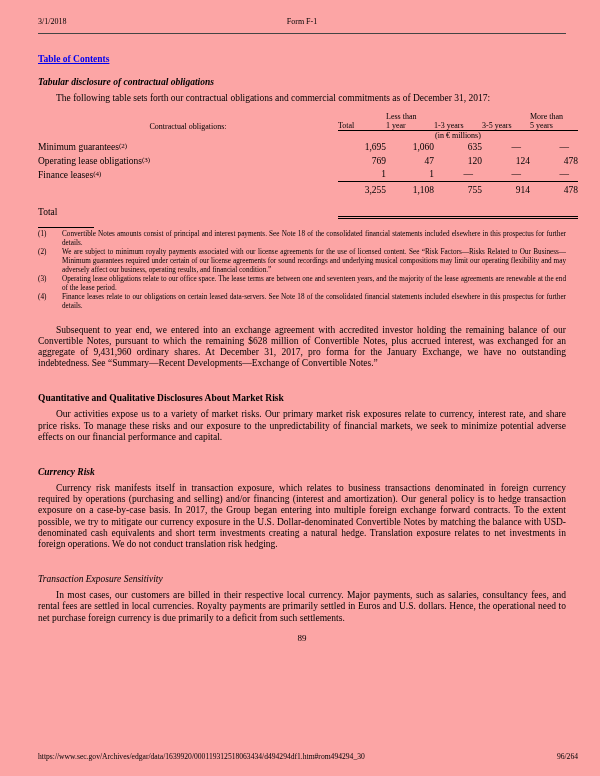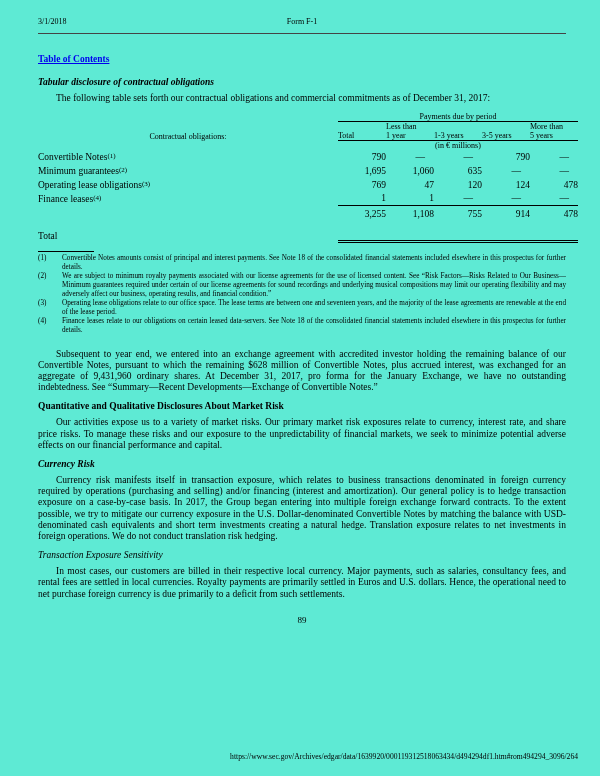--- a/index.html
+++ b/index.html
@@ -1,21 +1,21 @@
 <!DOCTYPE html>
 <html><head>
 <meta charset="utf-8">
 <style>
   * { margin: 0; padding: 0; box-sizing: border-box; }
   html, body { background: #fff; }
   body { font-family: "Liberation Serif", "DejaVu Serif", serif; color: #000; }
   .page {
     position: relative;
     width: 600px; height: 776px;
-    background: #5eead4;
+    background: #fca5a5;
     overflow: hidden;
   }
   .content { padding: 17px 34px 0 38px; }
 
   
   .print-header {
     display: grid;
     grid-template-columns: 1fr 1fr 1fr;
     font-size: 8px; line-height: 9px;
   }
@@ -75,29 +75,29 @@
   tr.total .seg { margin-top: 2px; }
 
   
   .fn-rule { width: 56px; border-top: 1px solid #000; margin-top: 8px; }
   .footnotes { margin-top: 2px; }
   .fn-row { display: flex; font-size: 7.2px; line-height: 8.6px; margin-top: 1px; }
   .fn-marker { width: 24px; flex: 0 0 24px; }
   .fn-text { flex: 1; text-align: justify; }
 
   .para-after-fn { margin-top: 14px; }
-  .gap-lg { margin-top: 8px; }
-
-  .page-number { text-align: center; font-size: 9px; margin-top: 15px; }
+  .gap-lg { margin-top: 24px; }
+
+  .page-number { text-align: center; font-size: 9px; margin-top: 9px; }
 
   
   .print-footer {
     position: absolute;
     left: 38px; right: 22px; bottom: 15px;
-    display: flex; justify-content: flex-end;
+    display: flex; justify-content: space-between;
     font-size: 7.6px;
   }
 </style>
 </head>
 <body>
 
 <div class="page">
   <div class="content">
 
     <div class="print-header">
@@ -115,57 +115,35 @@
     <table class="obl">
       <colgroup>
         <col class="c-label">
           <col class="c-num">
           <col class="c-num">
           <col class="c-num">
           <col class="c-num">
           <col class="c-num">
       </colgroup>
       <tbody>
-          <tr>
-        <td></td>
-        <th class="grp-head" colspan="5">Payments due by period</th>
-      </tr>
       <tr>
         <th class="row-label-head">Contractual obligations:</th>
         <th class="col-head">Total</th>
         <th class="col-head">Less than
 1 year</th>
         <th class="col-head">1-3 years</th>
         <th class="col-head">3-5 years</th>
         <th class="col-head">More than
 5 years</th>
       </tr>
       <tr>
         <td></td>
         <td class="units-note" colspan="5">(in € millions)</td>
       </tr>
       <tr>
-        <td class="lbl"><span>Convertible Notes</span><sup>(1)</sup></td>
-        <td class="num">
-              <div class="seg">790</div>
-            </td>
-        <td class="num">
-              <div class="seg"><span class="dash-pad">—</span></div>
-            </td>
-        <td class="num">
-              <div class="seg"><span class="dash-pad">—</span></div>
-            </td>
-        <td class="num">
-              <div class="seg">790</div>
-            </td>
-        <td class="num">
-              <div class="seg"><span class="dash-pad">—</span></div>
-            </td>
-      </tr>
-      <tr>
         <td class="lbl"><span>Minimum guarantees</span><sup>(2)</sup></td>
         <td class="num">
               <div class="seg">1,695</div>
             </td>
         <td class="num">
               <div class="seg">1,060</div>
             </td>
         <td class="num">
               <div class="seg">635</div>
             </td>

